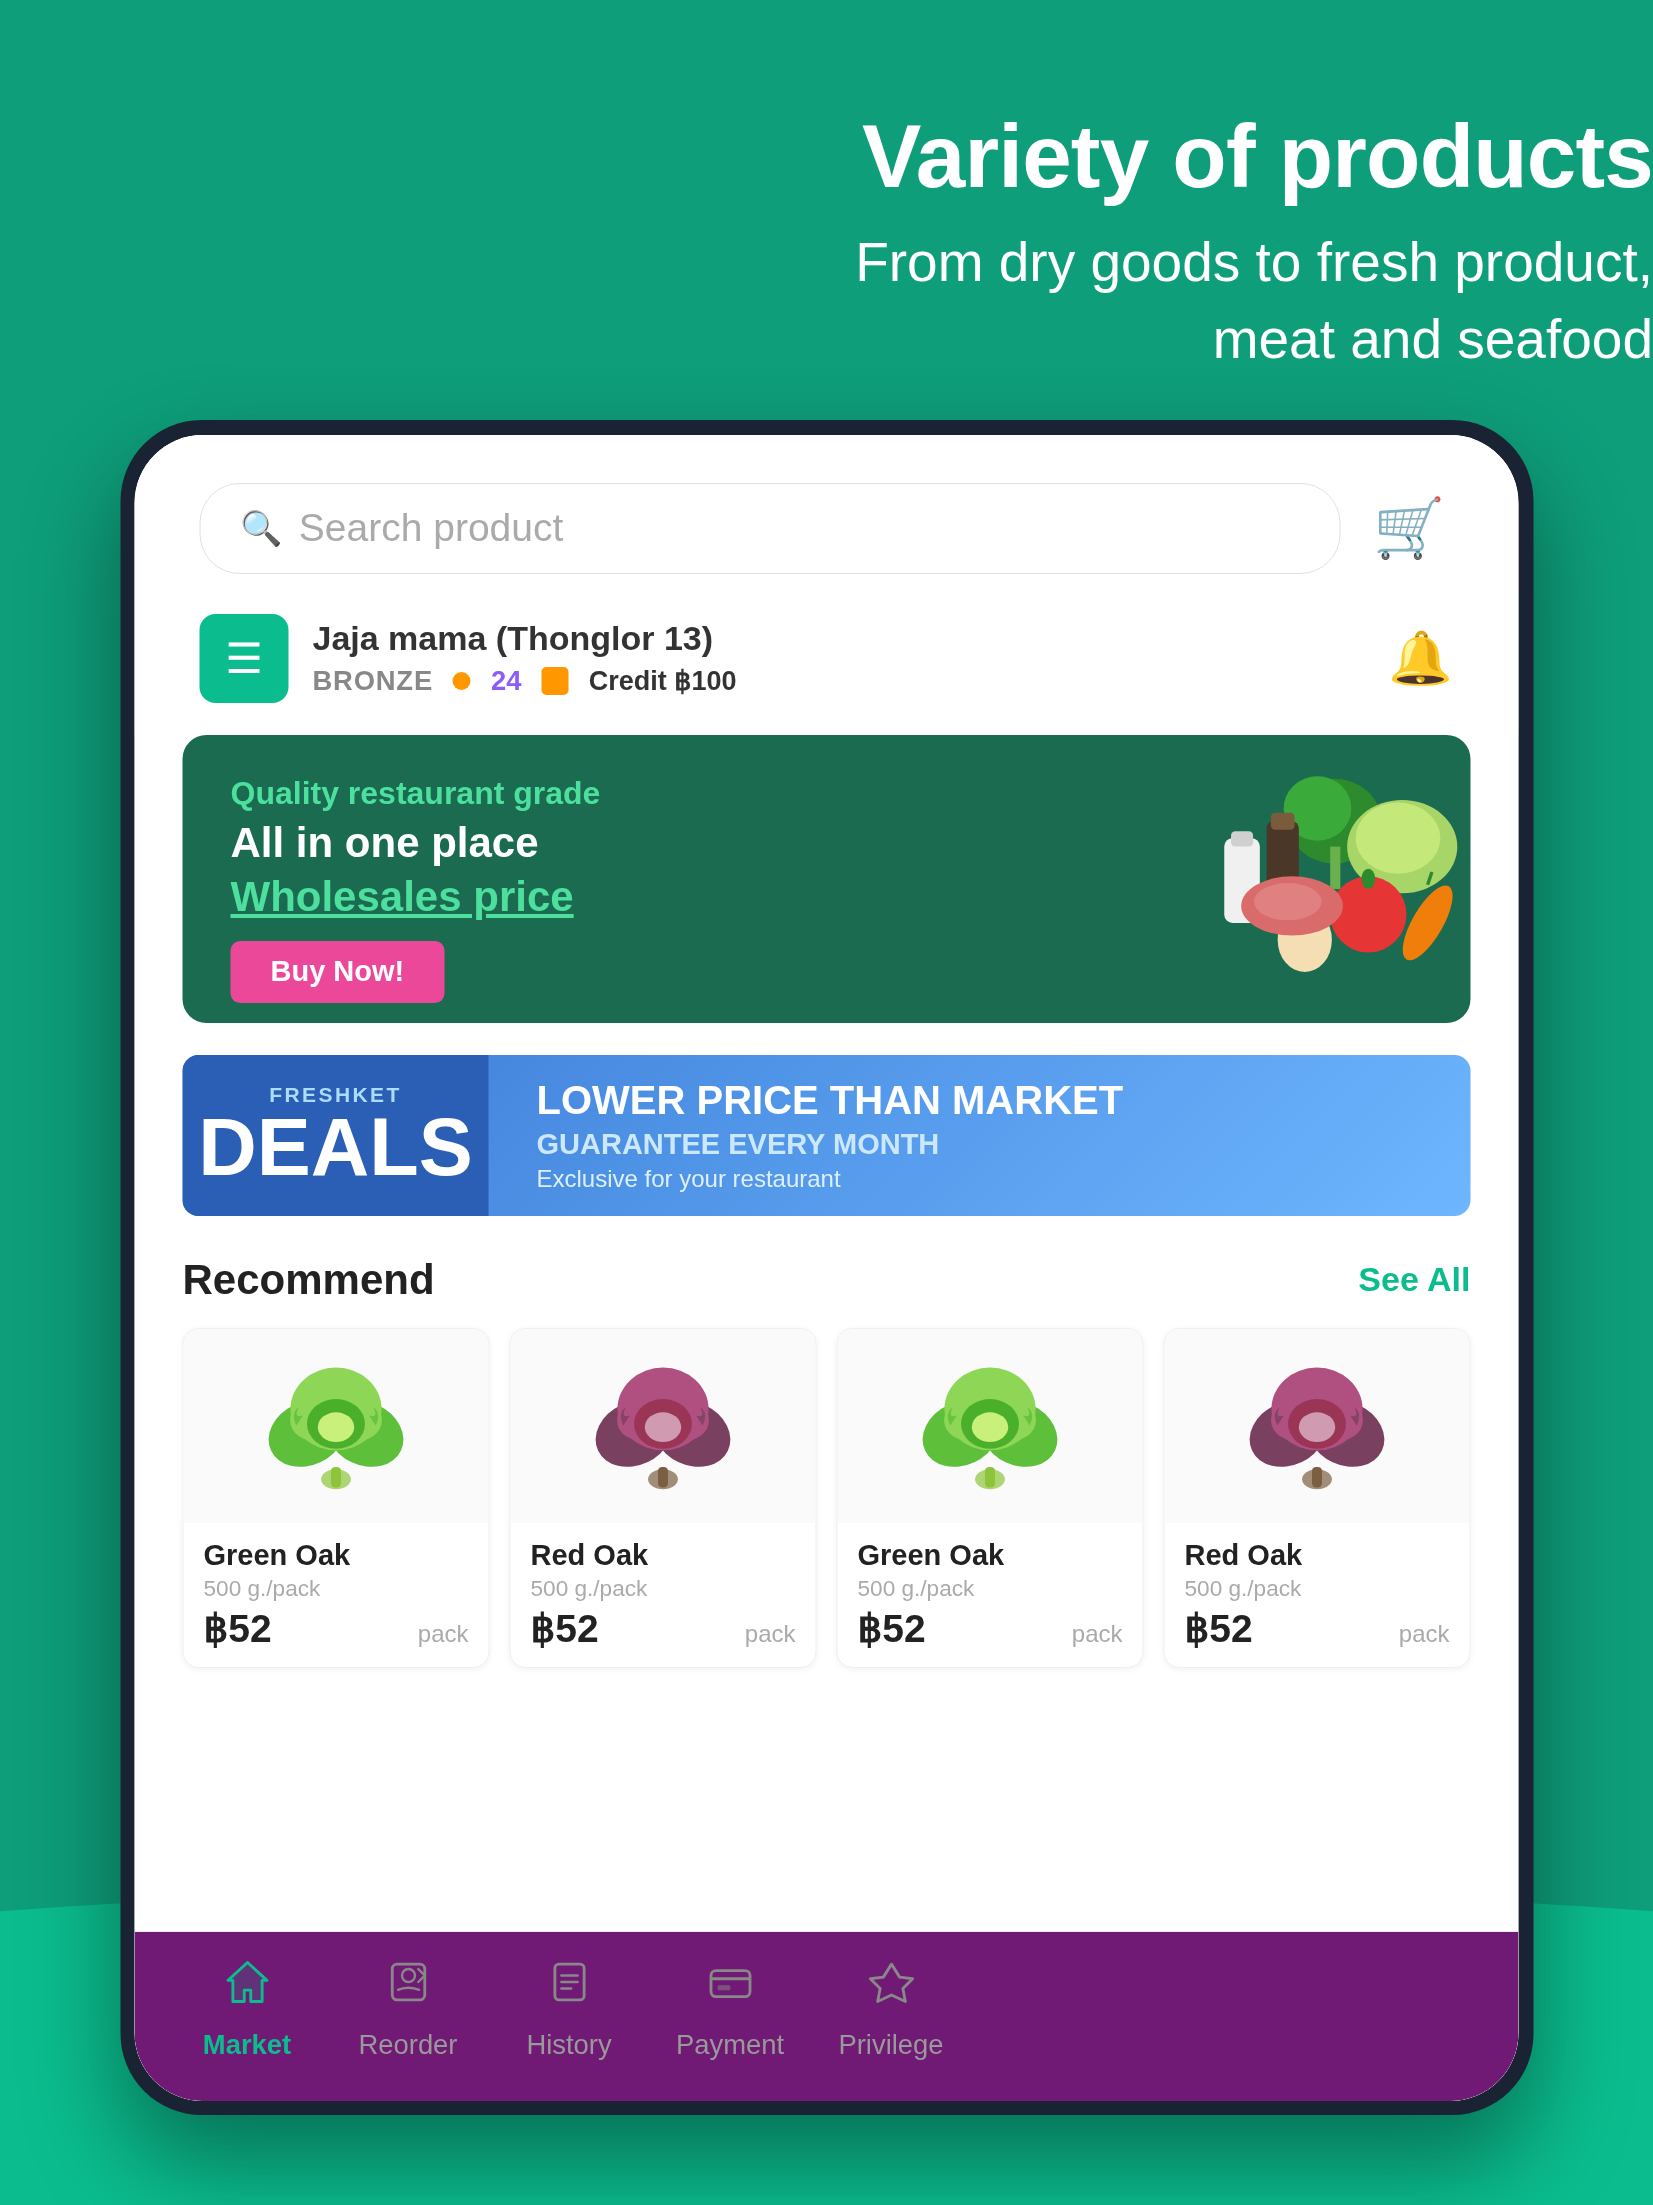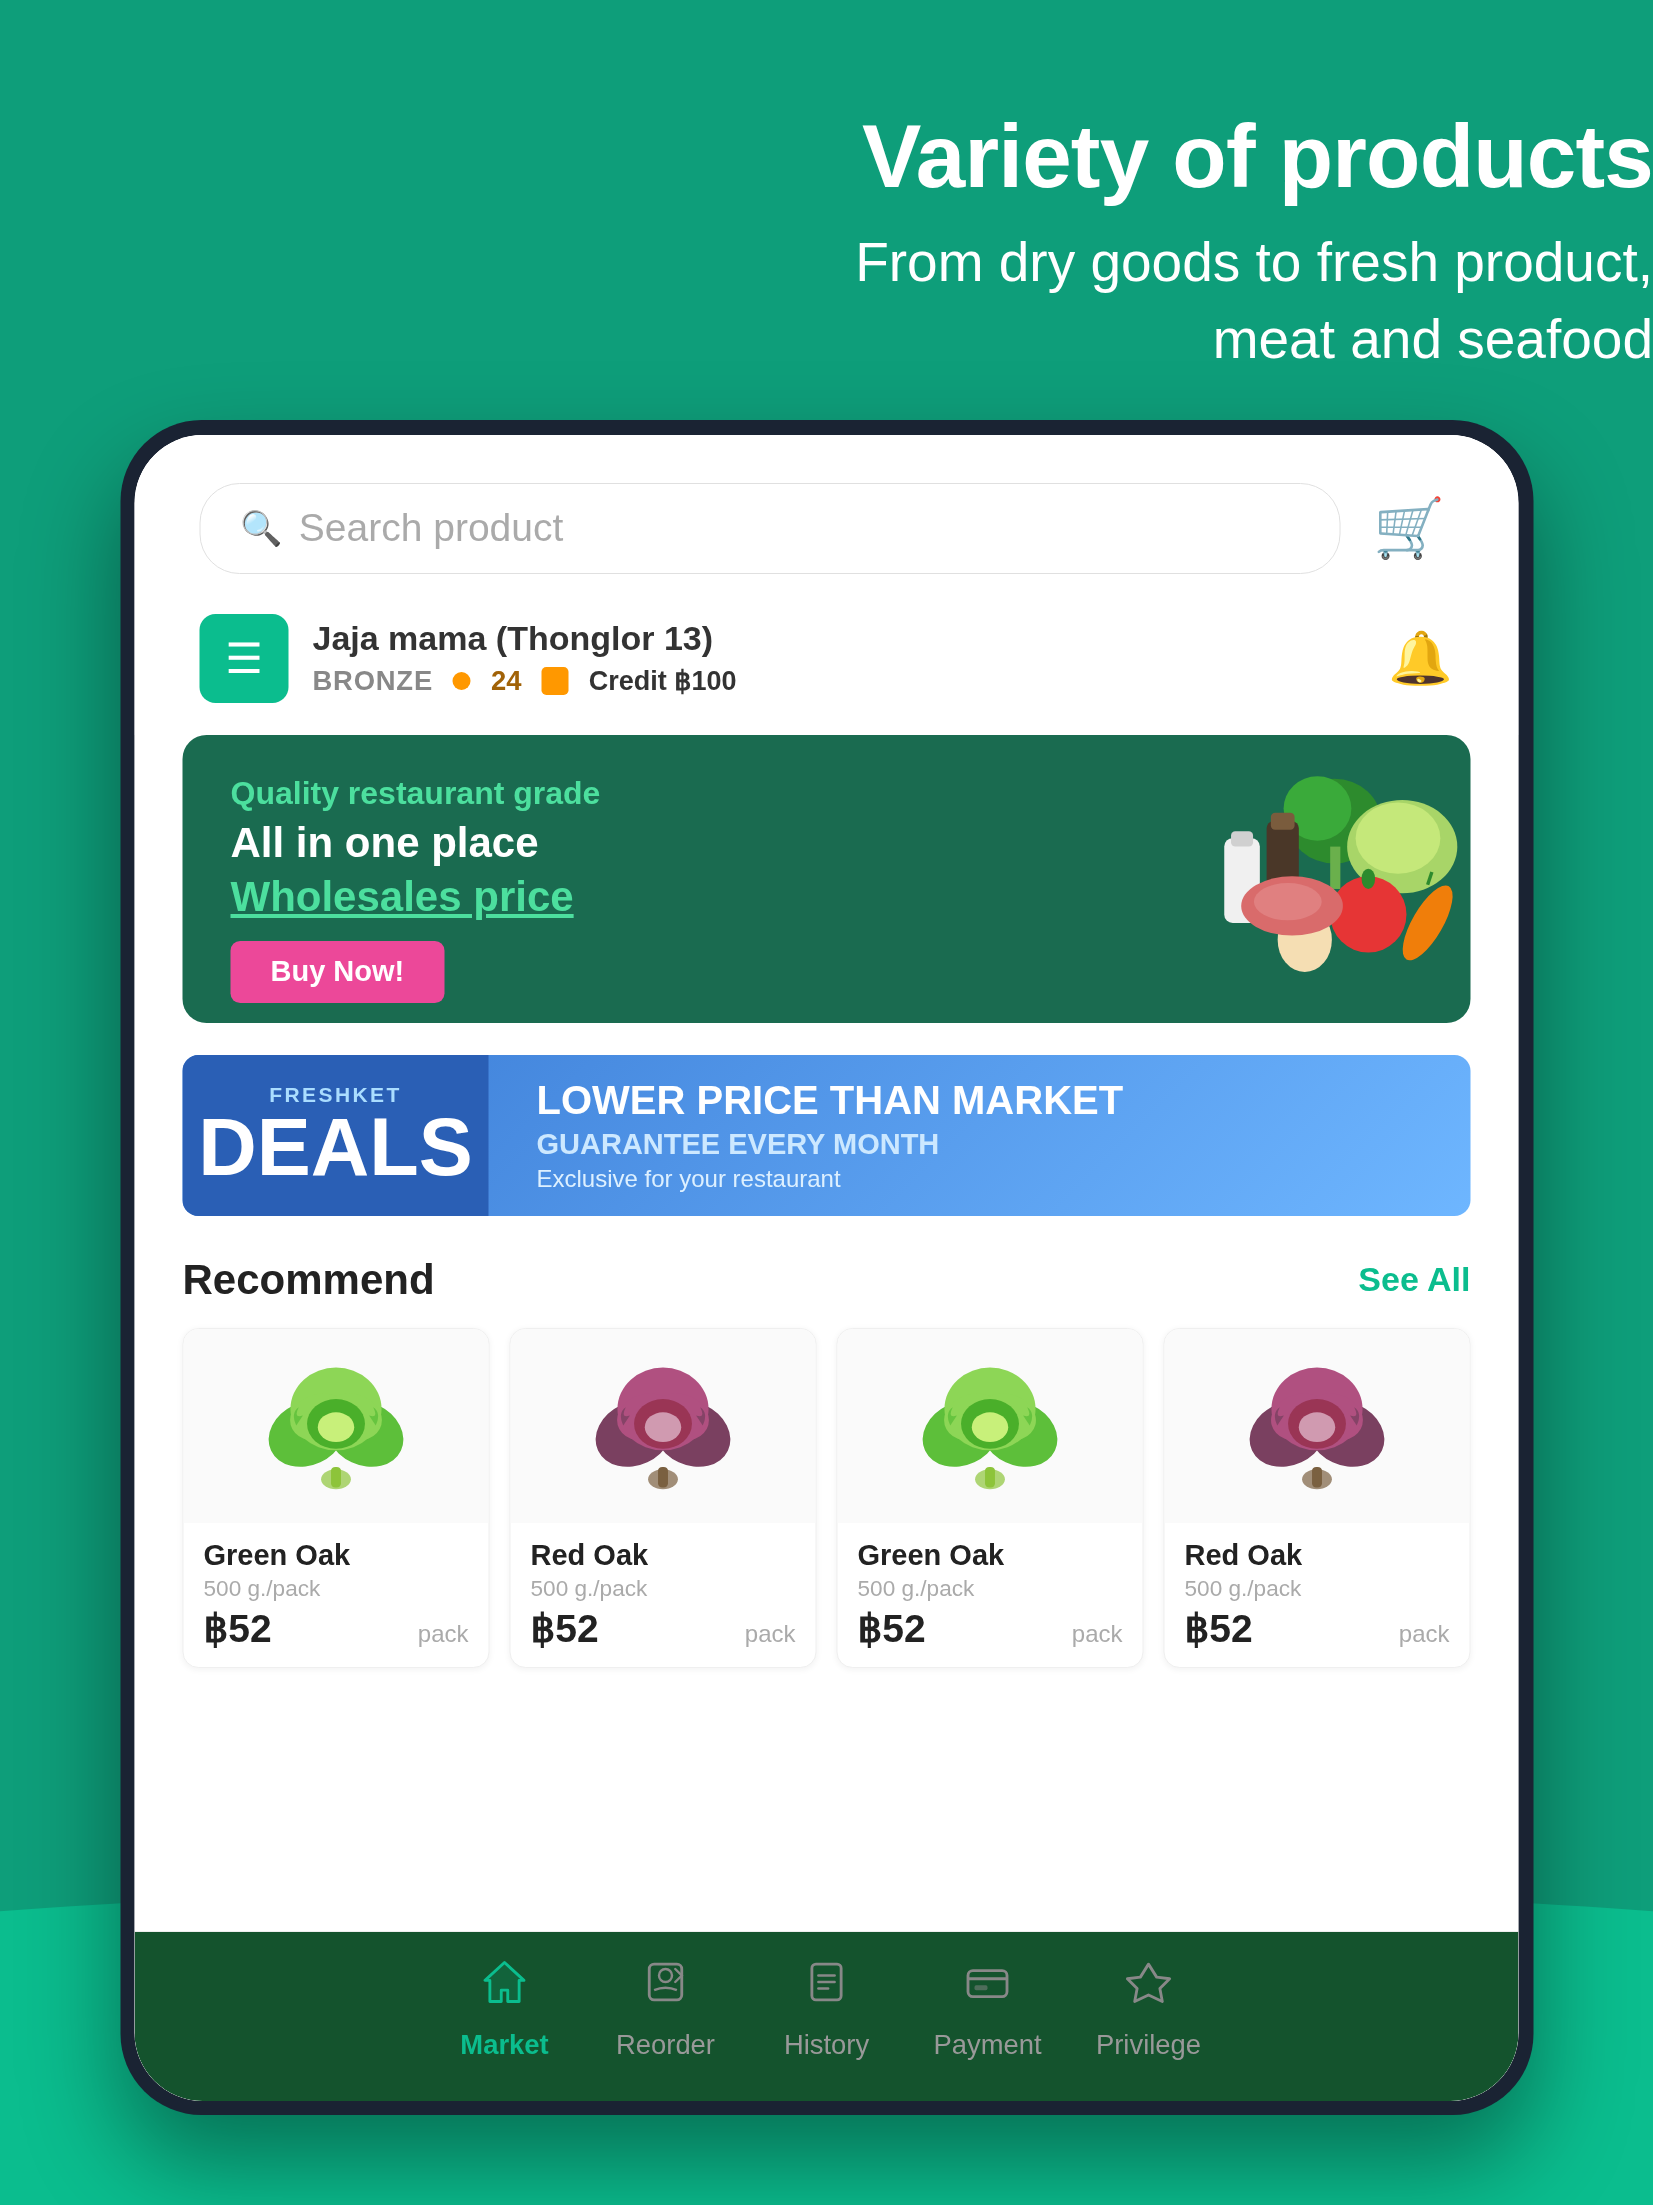--- a/index.html
+++ b/index.html
@@ -168,21 +168,21 @@
     }
     .dot-orange {
       width: 18px;
       height: 18px;
       background: #ff9800;
       border-radius: 50%;
     }
     .points {
       font-size: 27.4px;
       font-weight: 700;
-      color: #a16207;
+      color: #8b5cf6;
       text-align: center;
     }
     .credit-icon {
       width: 27.4px;
       height: 27.4px;
       background: #ff9800;
       border-radius: 4.8px;
     }
     .credit-text {
       font-size: 27px;
@@ -366,25 +366,25 @@
       font-weight: 800;
       color: #222;
     }
     .product-pack {
       font-size: 24px;
       color: #aaa;
     }
 
     
     .bottom-nav {
-      background: #14532d;
+      background: #701a75;
       border-top: 0.8px solid #eee;
       display: flex;
       align-items: center;
-      justify-content: center;
+      justify-content: flex-start;
       padding: 24px 32px 40px;
       margin-top: auto;
     }
     .nav-item {
       display: flex;
       flex-direction: column;
       align-items: center;
       gap: 9.7px;
       cursor: pointer;
       min-width: 161px;

